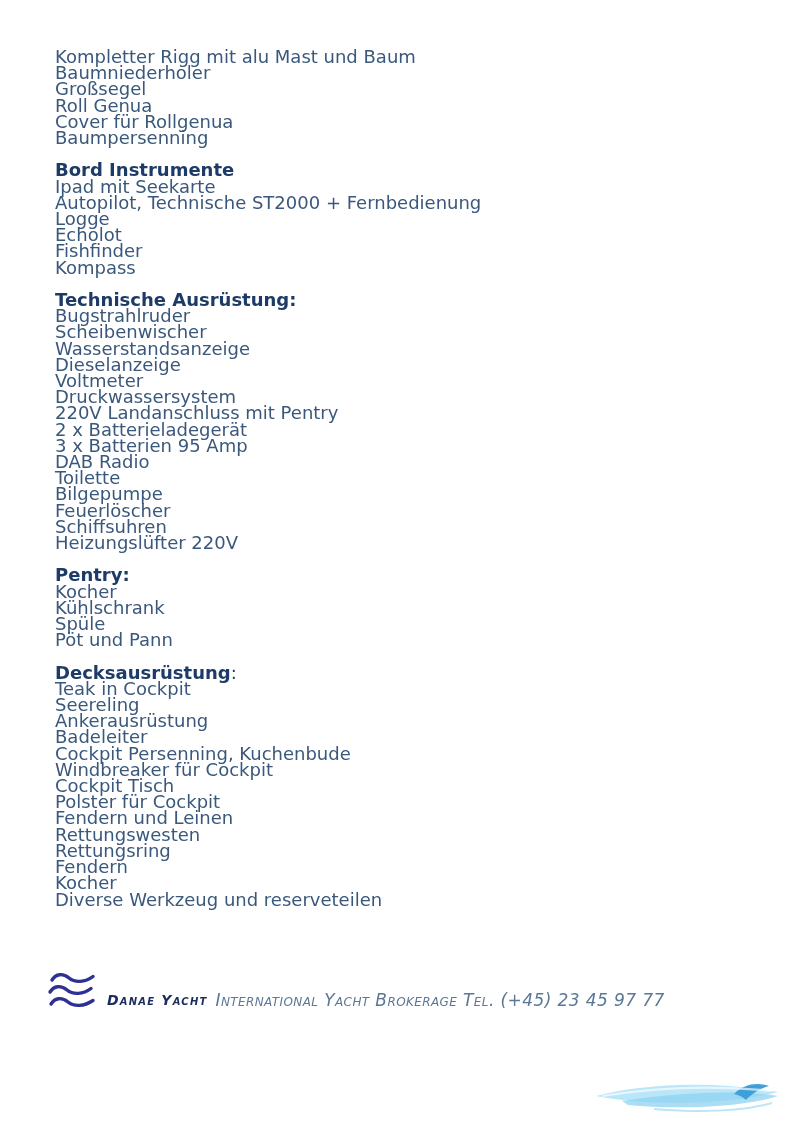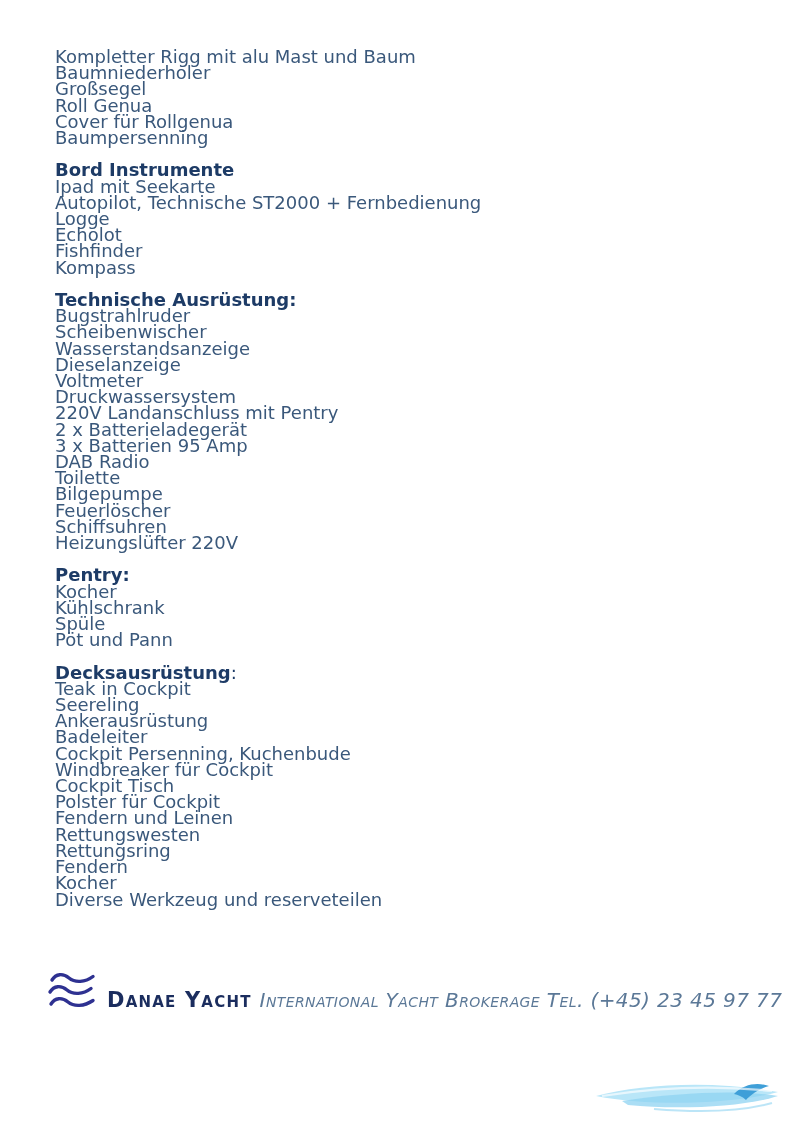--- a/index.html
+++ b/index.html
@@ -17,28 +17,28 @@
   .sec:last-child{margin-bottom:0;}
   .sec-header{font-weight:bold;color:var(--header-text,#1d3b66);}
   .sec-header .suffix{font-weight:normal;color:var(--header-text,#1d3b66);}
   .line{white-space:nowrap;}
   .footer{
     position:absolute;left:46px;top:971px;height:42px;
     display:flex;align-items:flex-end;
   }
   .waves{display:inline-block;width:52px;height:42px;margin-right:9px;}
   .brand{
-    font-weight:bold;font-variant:small-caps;
-    font-size:21px;line-height:20px;letter-spacing:1.2px;
+    font-style:italic;font-weight:bold;font-variant:small-caps;
+    font-size:14px;line-height:20px;letter-spacing:1.2px;
     color:var(--brand-text,#1b2d5e);
     padding-bottom:3px;white-space:nowrap;
   }
   .tagline{
     font-style:italic;font-variant:small-caps;
-    font-size:20px;line-height:15px;letter-spacing:.4px;
+    font-size:17px;line-height:15px;letter-spacing:.4px;
     color:var(--tagline-text,#5b7897);
     margin-left:8px;padding-bottom:5px;white-space:nowrap;
   }
   .watermark{position:absolute;left:594px;top:1079px;width:186px;height:40px;}
 </style>
 </head>
 <body>
 
 <main class="doc">
   <div id="sections">

